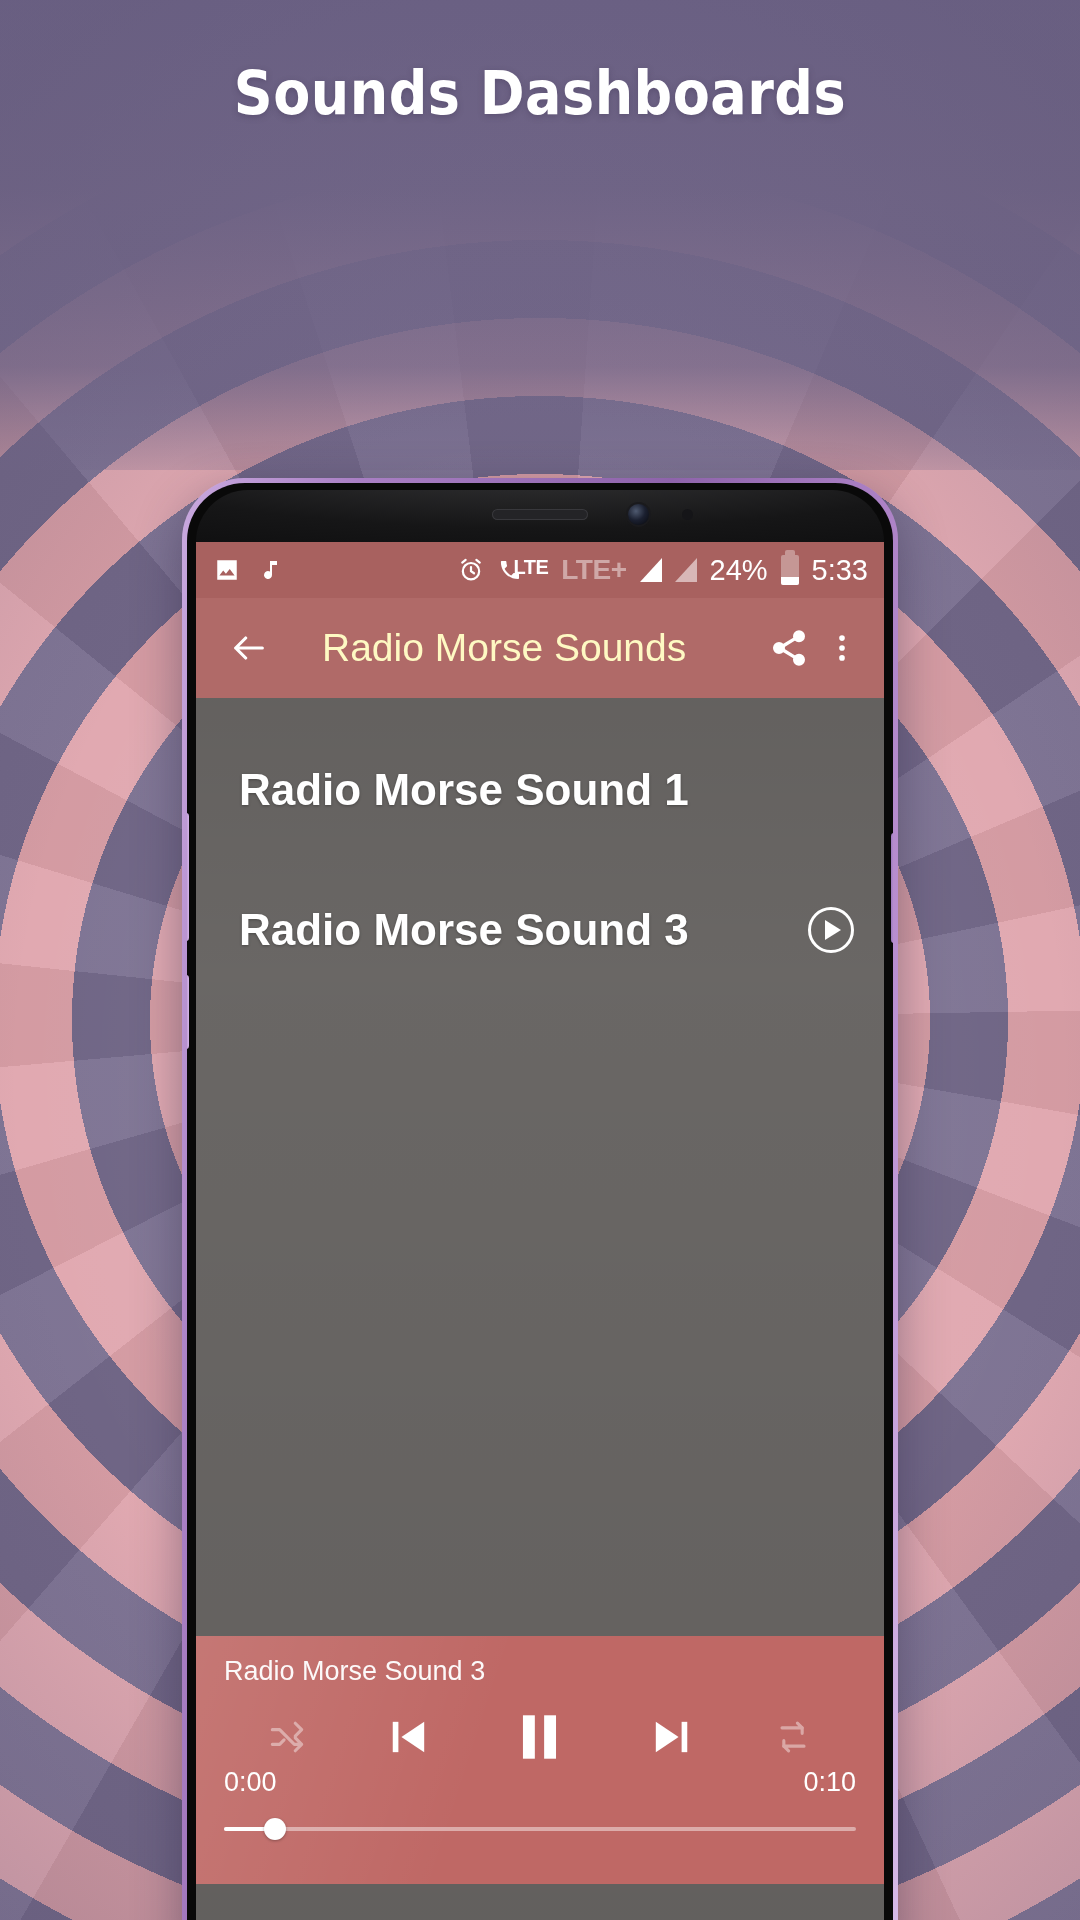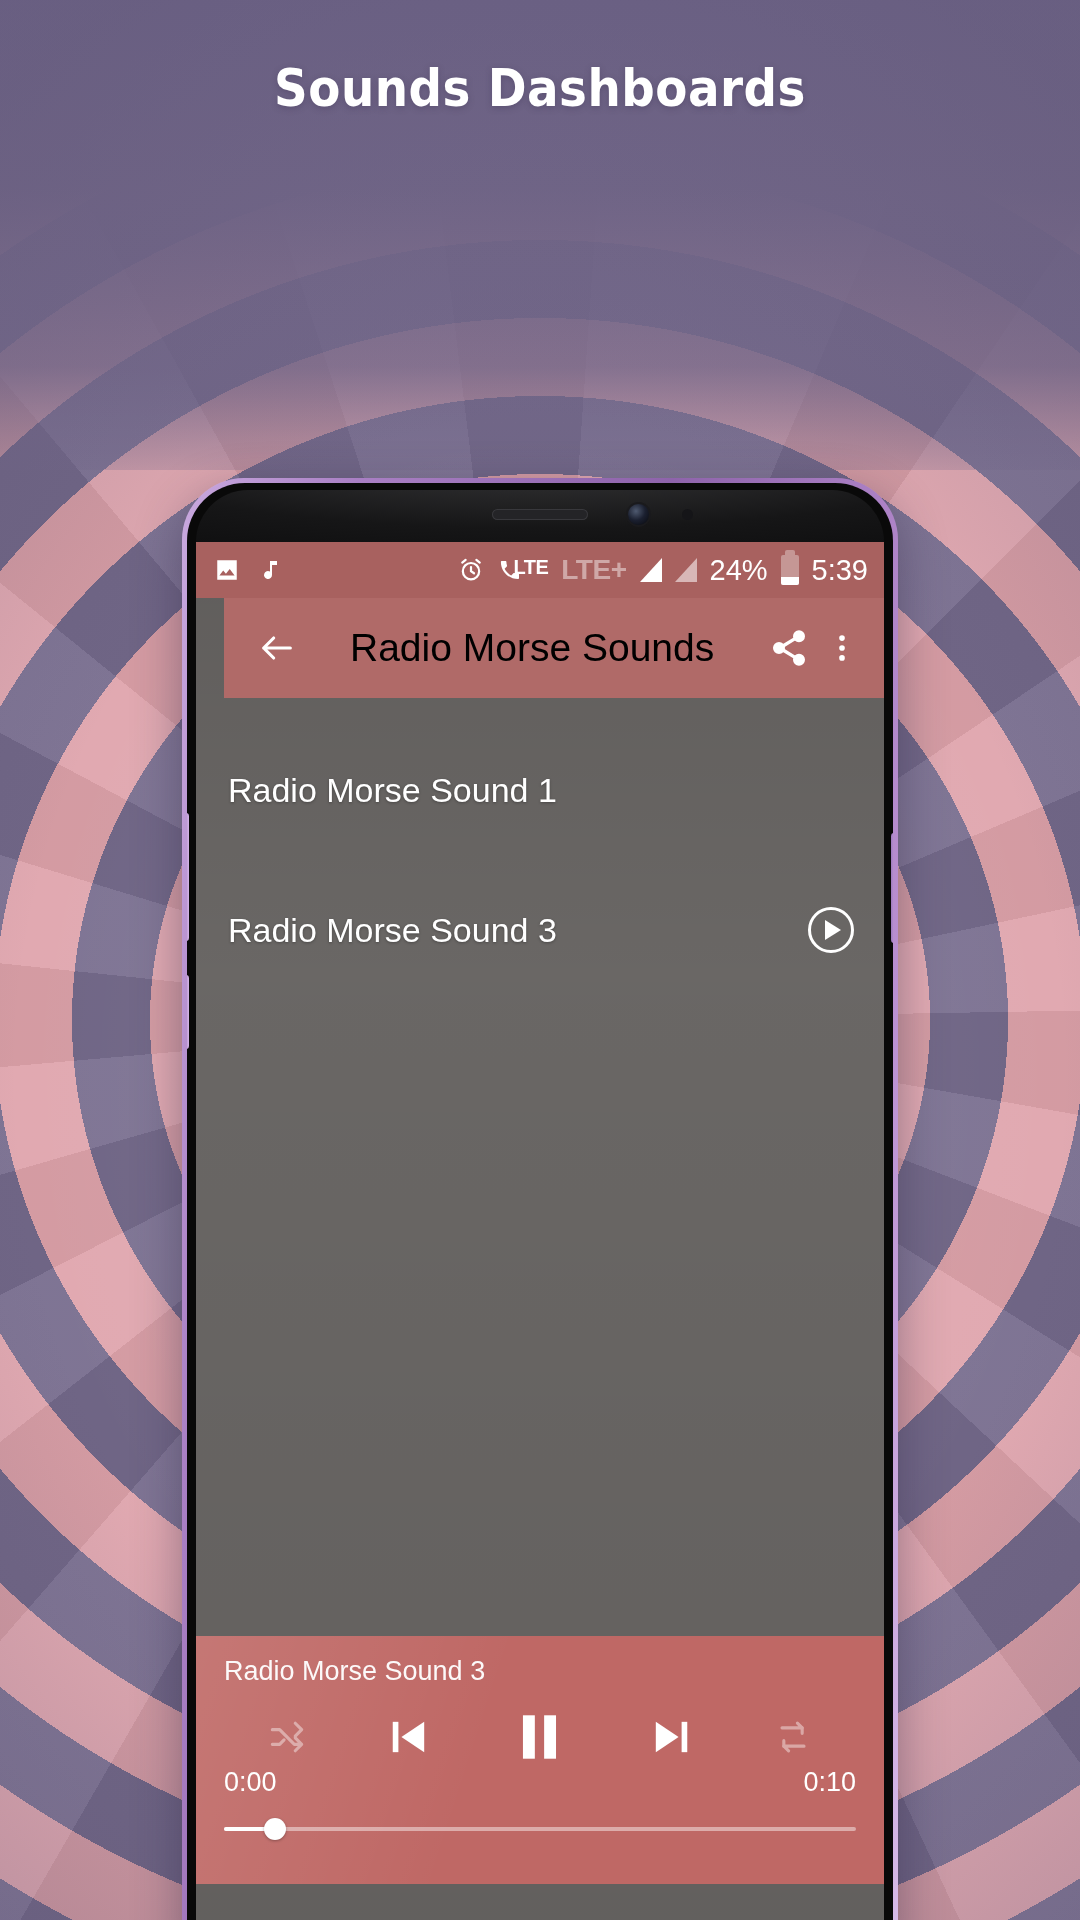--- a/index.html
+++ b/index.html
@@ -60,21 +60,21 @@
     background: radial-gradient(ellipse 88% 62% at 50% 56%, rgba(255,255,255,0.10) 0%, rgba(120,106,140,0.0) 55%, rgba(90,80,112,0.30) 100%);
     pointer-events: none;
   }
 
   
   #promo-title {
     position: absolute; left: 0; top: 58px; width: 1080px;
     text-align: center;
     color: #ffffff;
     font-family: "Liberation Sans Narrow", "DejaVu Sans Condensed", "Liberation Sans", sans-serif;
-    font-size: 52px;
+    font-size: 60px;
     font-weight: bold;
     letter-spacing: .5px;
     text-shadow: 0 2px 6px rgba(60,50,80,.35);
   }
 
   
   #phone {
     position: absolute;
     left: 182px; top: 478px;
     width: 716px; height: 1500px;
@@ -195,22 +195,21 @@
     border-radius:0 0 2px 2px; background:#fff;
   }
 
   
   #toolbar {
     position: relative;
     height: 100px;
     background: #b06a68;
     display: flex; align-items: center;
     padding: 0 20px 0 22px;
-    color: #000000;
-    margin-left: 28px;
+    color: #fef9c3;
   }
   #toolbar-title {
     font-size: 39px; font-weight: 500;
     margin-left: 42px;
     white-space: nowrap;
   }
   .tb-spacer { flex: 1; }
   .tb-btn { display:flex; align-items:center; justify-content:center; width: 62px; height: 62px; }
 
   
@@ -220,24 +219,25 @@
     padding-top: 22px;
   }
   .list-row {
     position: relative;
     height: 140px;
     display: flex; align-items: center;
     padding-left: 32px; padding-right: 30px;
   }
   .list-label {
     color: #ffffff;
-    font-size: 34px;
-    font-weight: 400;
+    font-size: 44px;
+    font-weight: 700;
     text-shadow: 0 1px 3px rgba(0,0,0,.30);
     white-space: nowrap;
+    margin-left: 11px;
   }
   .row-play {
     margin-left: auto;
     width: 46px; height: 46px; border-radius: 50%;
     border: 3px solid #fff;
     display: flex; align-items: center; justify-content: center;
     opacity: 0;
   }
   .list-row.active .row-play { opacity: 1; }
   .row-play i {
@@ -350,21 +350,21 @@
               <b style="position:absolute; right:-26px; top:-1px; font-size:20px; letter-spacing:-.5px;">LTE</b>
             </span>
 
             <span class="sb-dim" style="margin-left:26px;">LTE+</span>
 
             <span class="bars"></span>
             <span class="bars dim"></span>
 
             <span class="sb-txt">24%</span>
             <span class="batt"></span>
-            <span class="sb-txt">5:39</span>
+            <span class="sb-txt">5:33</span>
           </div>
         </div>
 
         <div id="toolbar">
           <span class="tb-btn">
             <svg width="40" height="40" viewBox="0 0 24 24" fill="none" stroke="#fff" stroke-width="1.9" stroke-linecap="round" stroke-linejoin="round">
               <path d="M20 12H4M10 6l-6 6 6 6"></path>
             </svg>
           </span>
           <span id="toolbar-title">Radio Morse Sounds</span>

